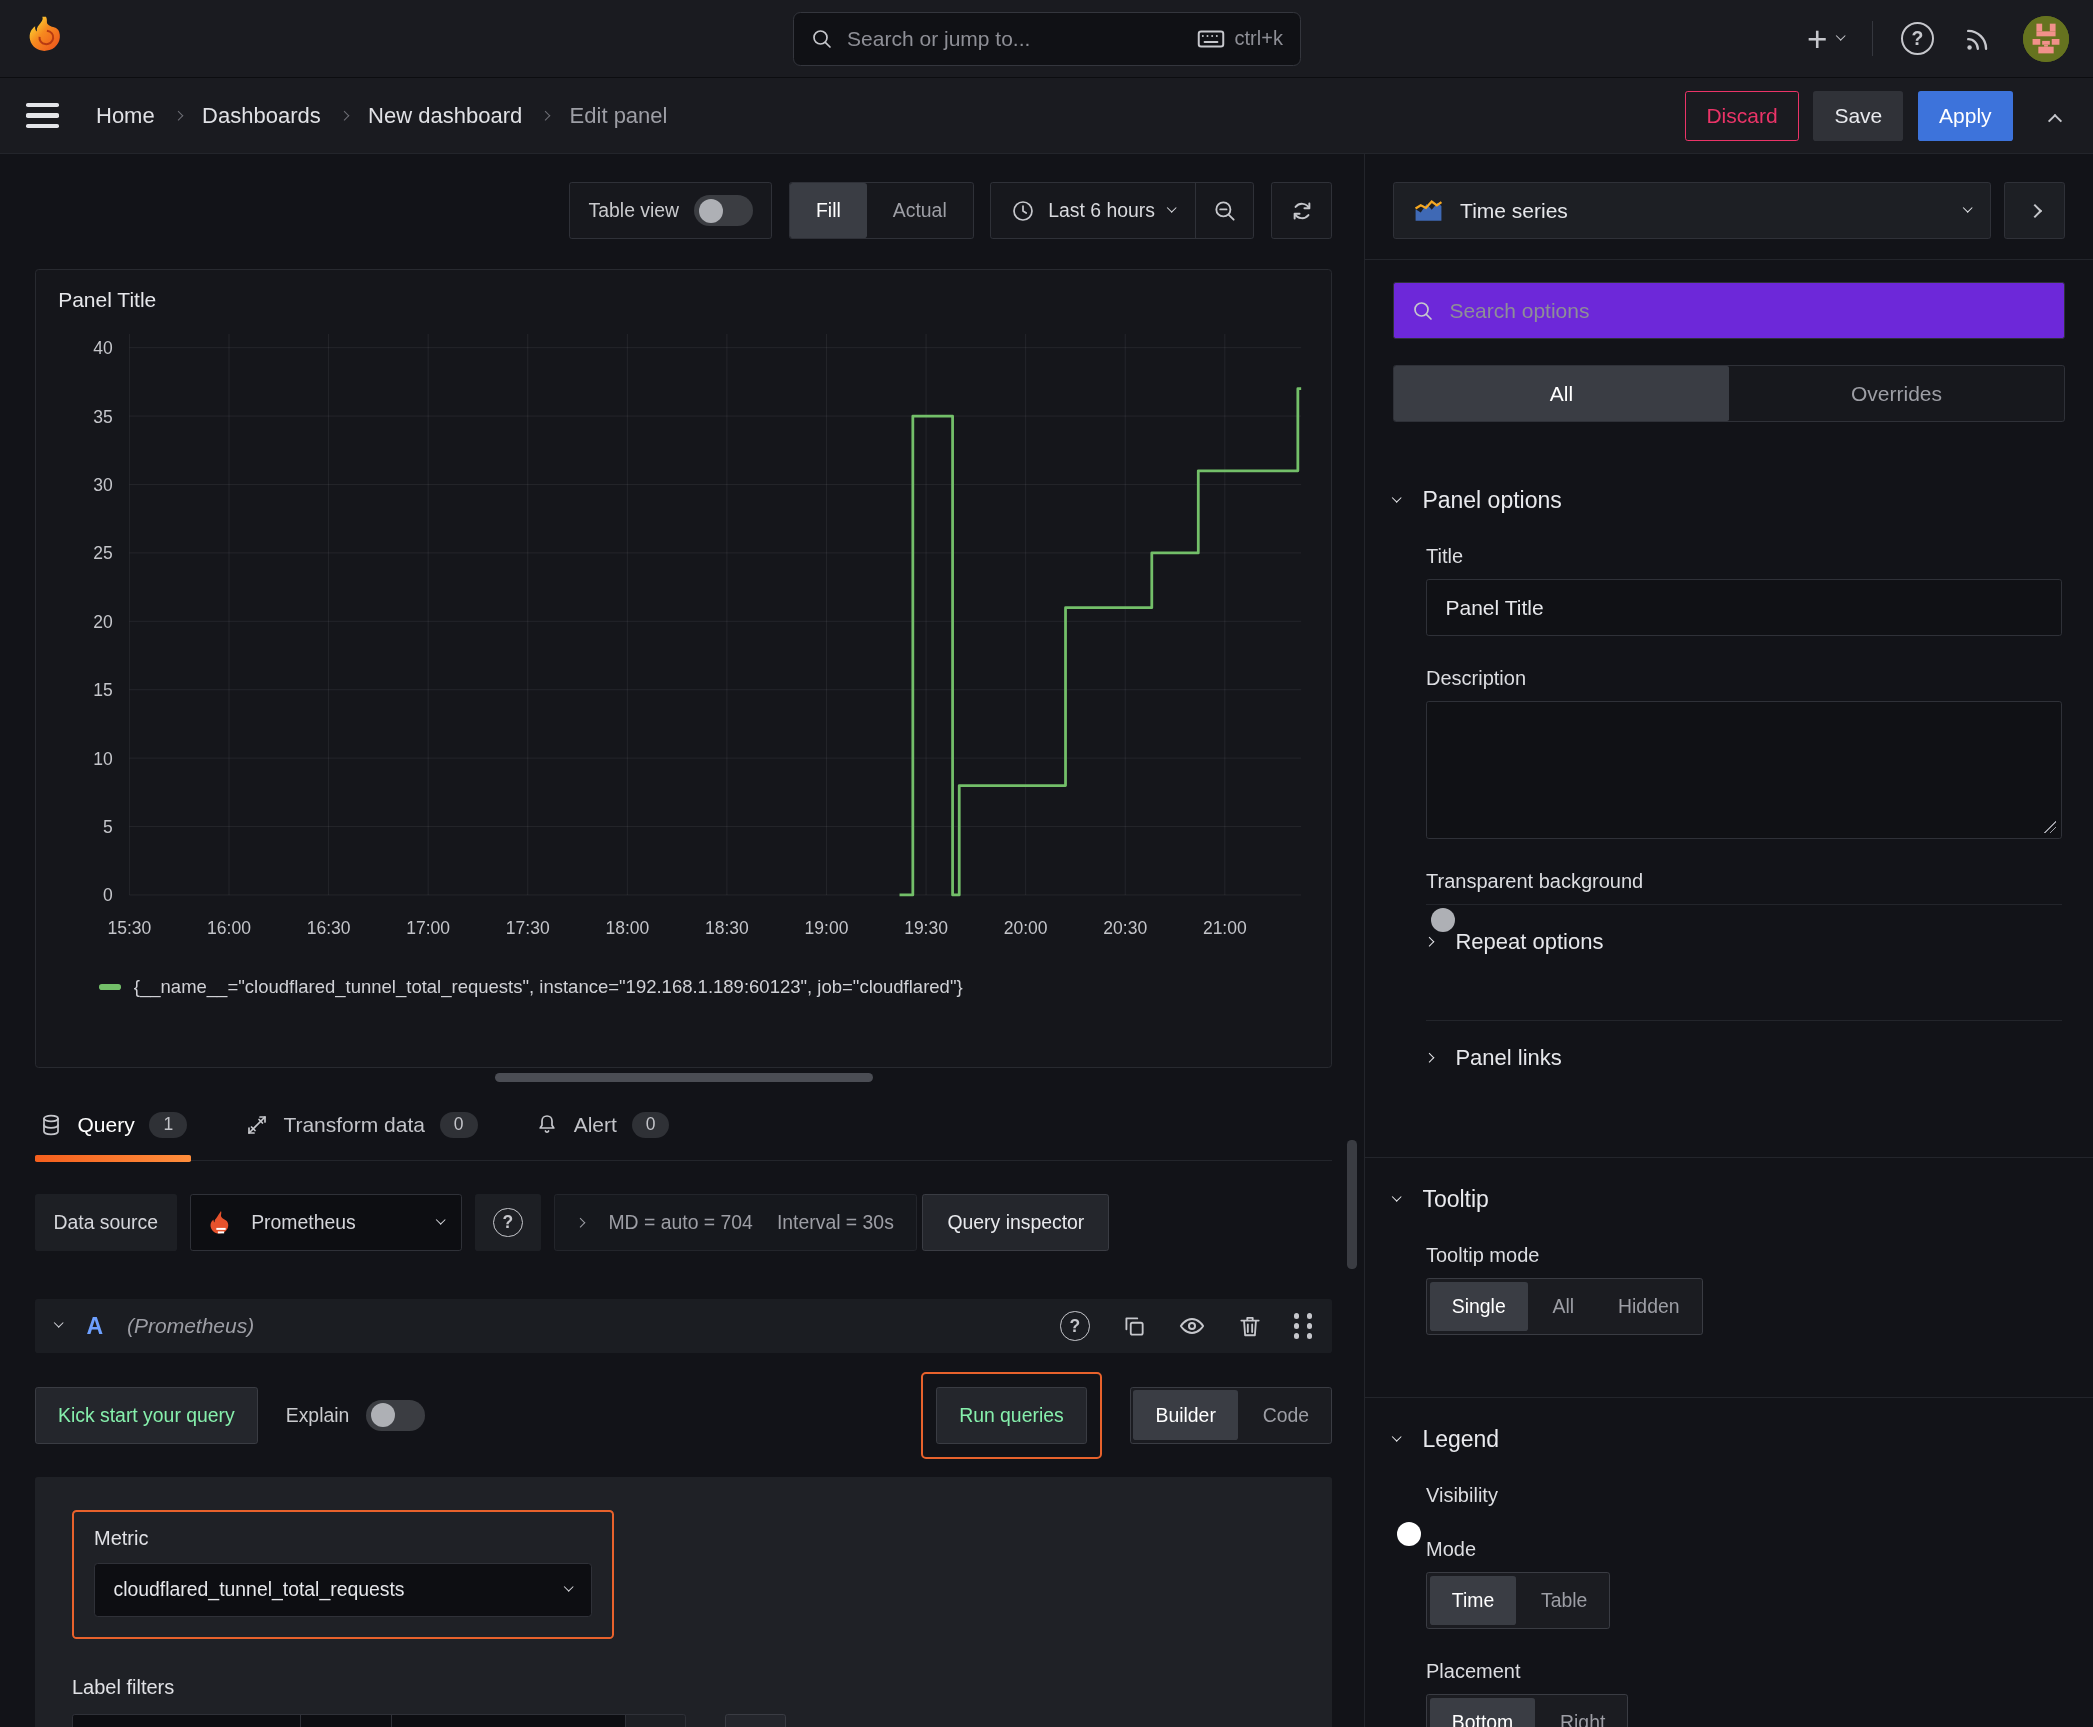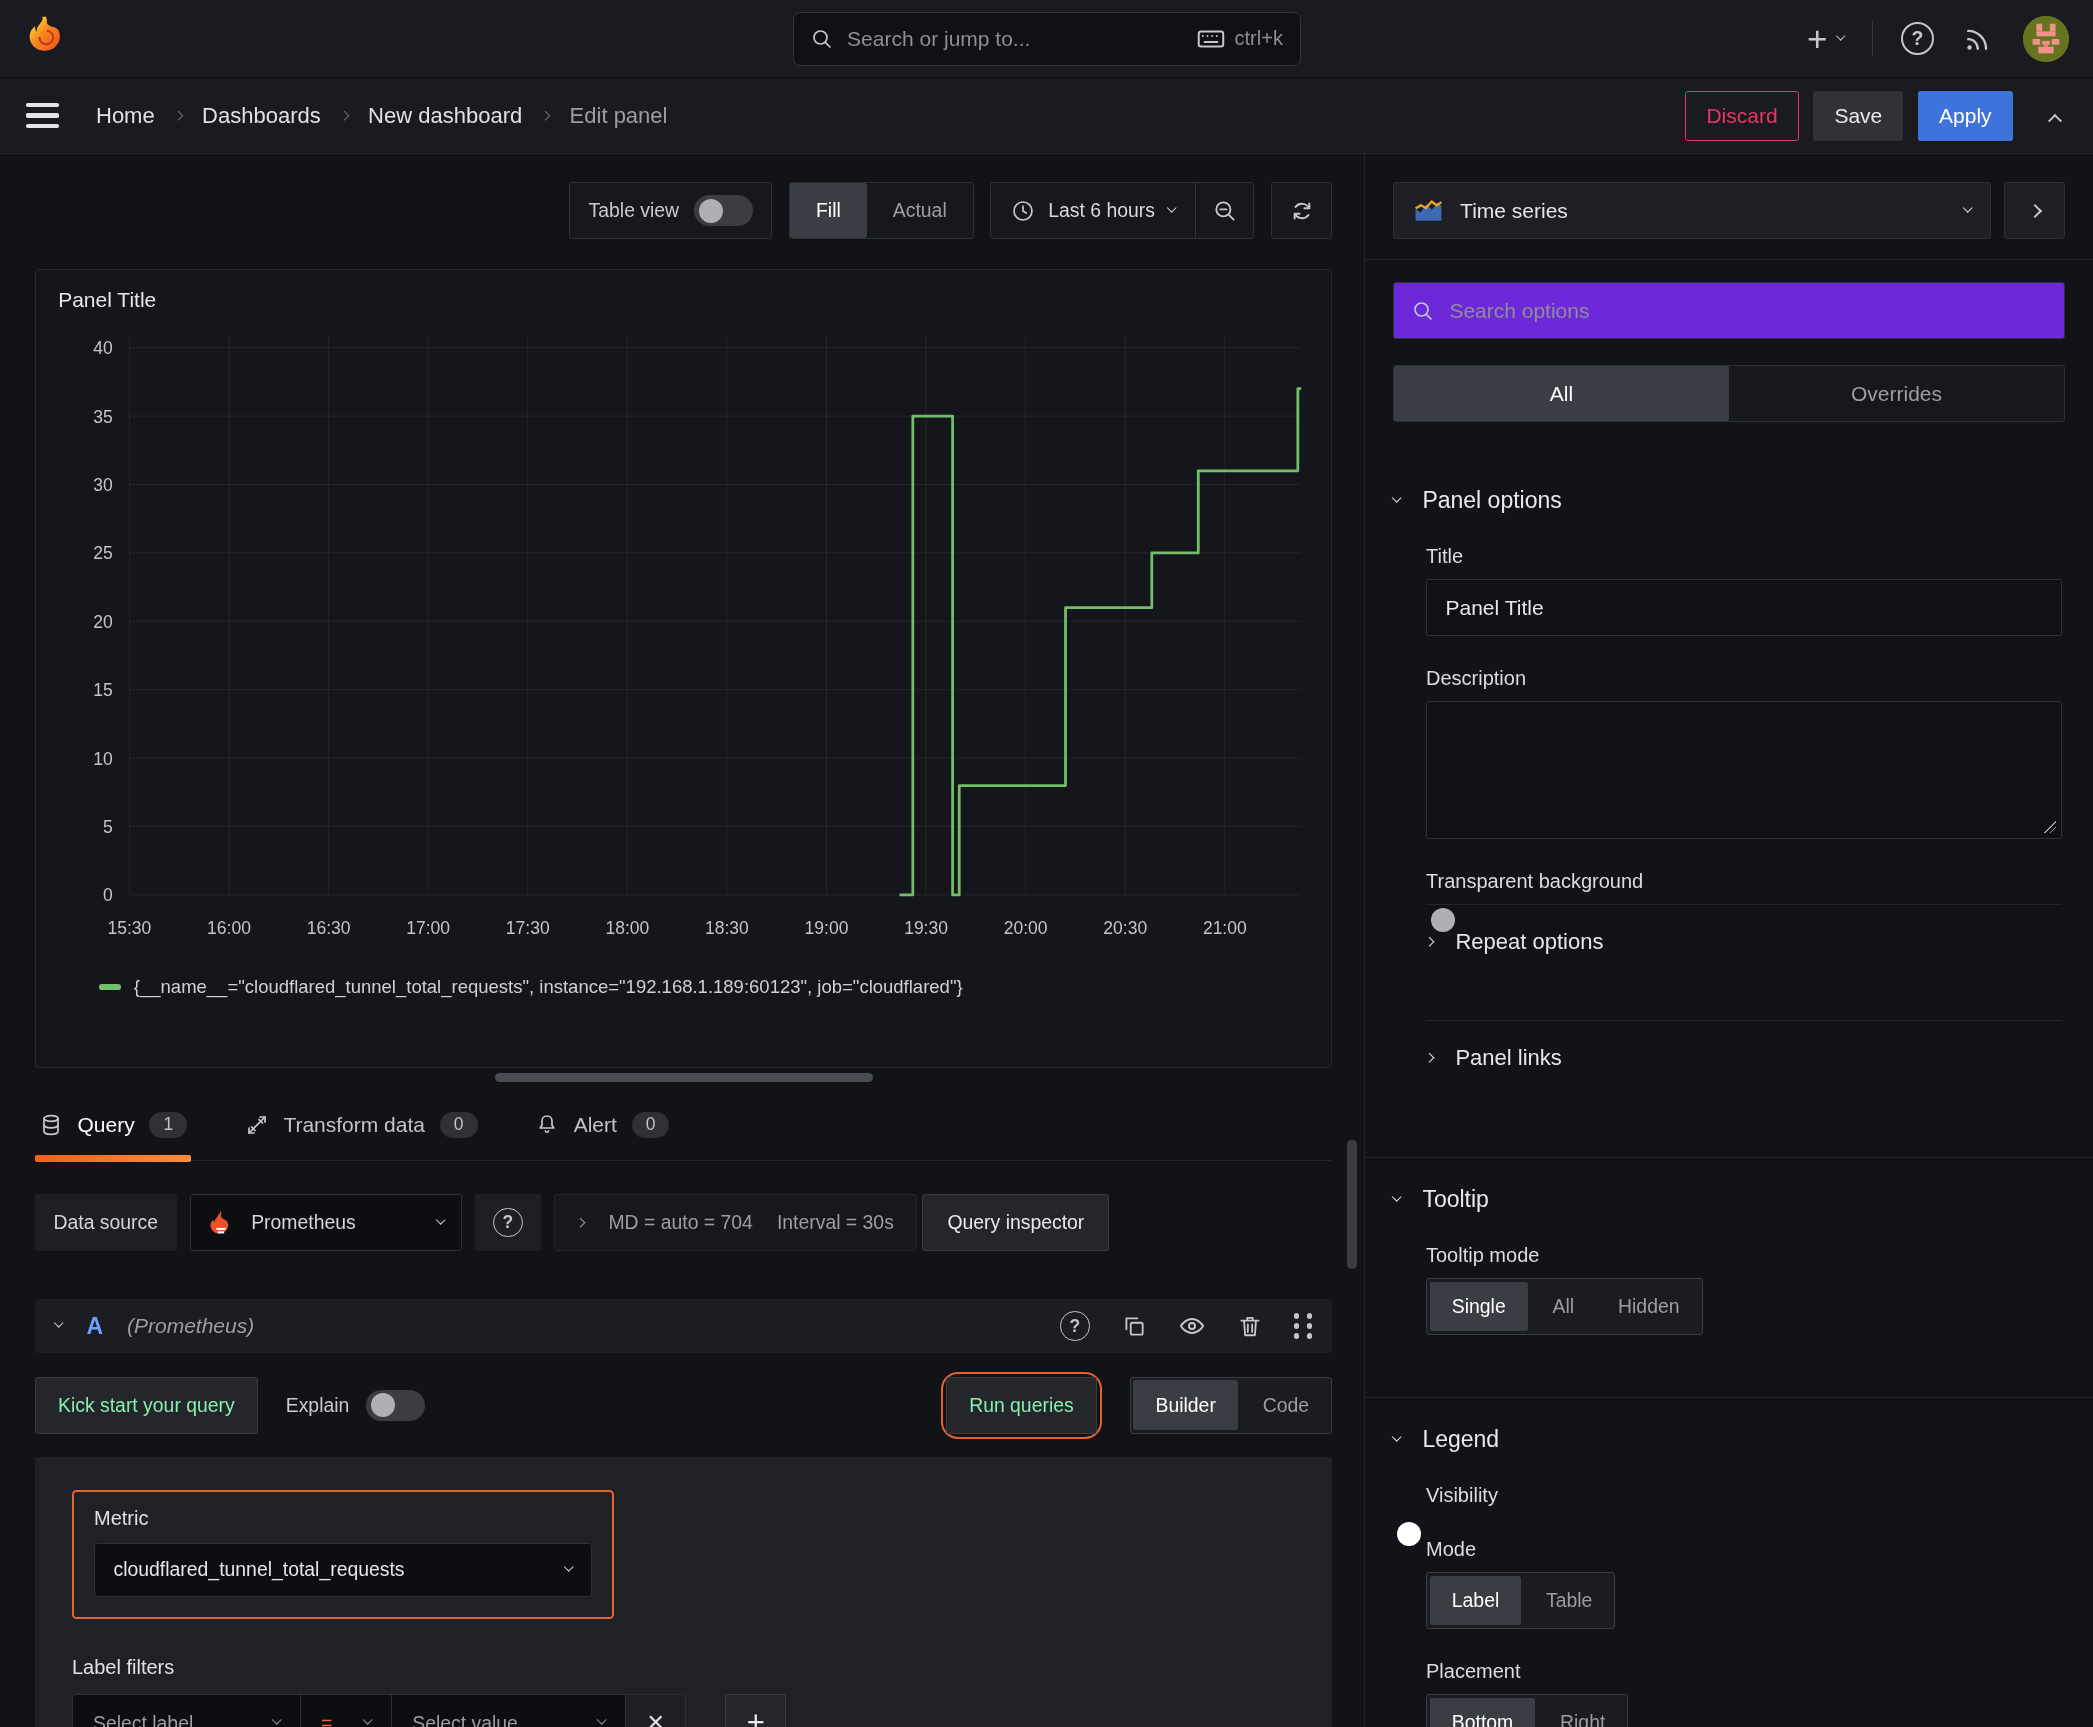--- a/index.html
+++ b/index.html
@@ -87,21 +87,21 @@
   .qibtn{height:57px;background:var(--btn);border:0.9px solid var(--btnbr);border-radius:2.8px;display:flex;align-items:center;padding:0 24px;color:#e9eaee;cursor:pointer;margin-left:-7.4px}
   
   .qhead{margin-top:48px;height:54px;background:#1b1d22;border-radius:2.8px;display:flex;align-items:center;gap:24px;padding:0 20px}
   .refid{color:#6ea0ff;font-size:23px;font-weight:700}
   .dshint{color:var(--dim);font-style:italic;font-size:21px}
   .qicons{margin-left:auto;display:flex;align-items:center;gap:31px;color:#c6c7cc}
   .grip{display:inline-block;width:5.5px;height:5.5px;border-radius:50%;background:#c6c7cc;box-shadow:13px 0 0 #c6c7cc,0 10px 0 #c6c7cc,13px 10px 0 #c6c7cc,0 20px 0 #c6c7cc,13px 20px 0 #c6c7cc;margin:-20px 13px 0 0}
   .qtools{margin-top:18.5px;display:flex;align-items:center;gap:28px}
   .kickstart{height:57px;background:var(--btn);border:0.9px solid var(--btnbr);border-radius:2.8px;display:flex;align-items:center;padding:0 22px;color:#86efac;cursor:pointer}
   .explain{display:flex;align-items:center;gap:16.6px;color:#c9cacd}
-  .hlwrap{border:2.8px solid var(--orange);border-radius:17px;padding:3px}
+  .hlwrap{border:2.8px solid var(--orange);border-radius:5px;padding:13px}
   .runq{margin-left:auto}
   .seg{display:inline-flex;border:0.9px solid var(--btnbr);border-radius:2.8px;background:#1b1c21;height:57px;align-items:stretch}
   .seg .opt{display:flex;align-items:center;padding:0 22px;color:var(--dim);cursor:pointer}
   .seg .opt.sel{background:#3a3d44;color:#fff;border-radius:2.8px;margin:2.8px}
   .editor{margin-top:18.5px;background:var(--raised);border-radius:2.8px;padding:33px 37px 37px;min-height:258px}
   .metricbox{display:inline-block;border:2.8px solid var(--orange);border-radius:4.6px;padding:14.8px 20px 20px;background:transparent}
   .fieldlab{font-size:20px;color:#e0e1e5;margin-bottom:13px}
   .metric-select{width:498px;height:54px;background:var(--input);border:0.9px solid var(--border);border-radius:3.7px;display:flex;align-items:center;padding:0 18.5px;gap:16.6px;cursor:pointer}
   .metric-select .val{flex:1;color:#e6e7eb}
   .lf-label{margin:37px 0 14.8px;font-size:20px;color:#e0e1e5}
@@ -525,21 +525,21 @@
     <div class="section">
       <div class="sec-head">
         <span class="chev down sm"></span>
         <span>Legend</span>
       </div>
       <div class="sec-body">
         <div class="lab">Visibility</div>
         <span class="toggle on"><i></i></span>
         <div class="lab">Mode</div>
         <div class="seg">
-          <span class="opt sel">Label</span>
+          <span class="opt sel">Time</span>
           <span class="opt">Table</span>
         </div>
         <div class="lab">Placement</div>
         <div class="seg">
           <span class="opt sel">Bottom</span>
           <span class="opt">Right</span>
         </div>
         
         
       </div>

